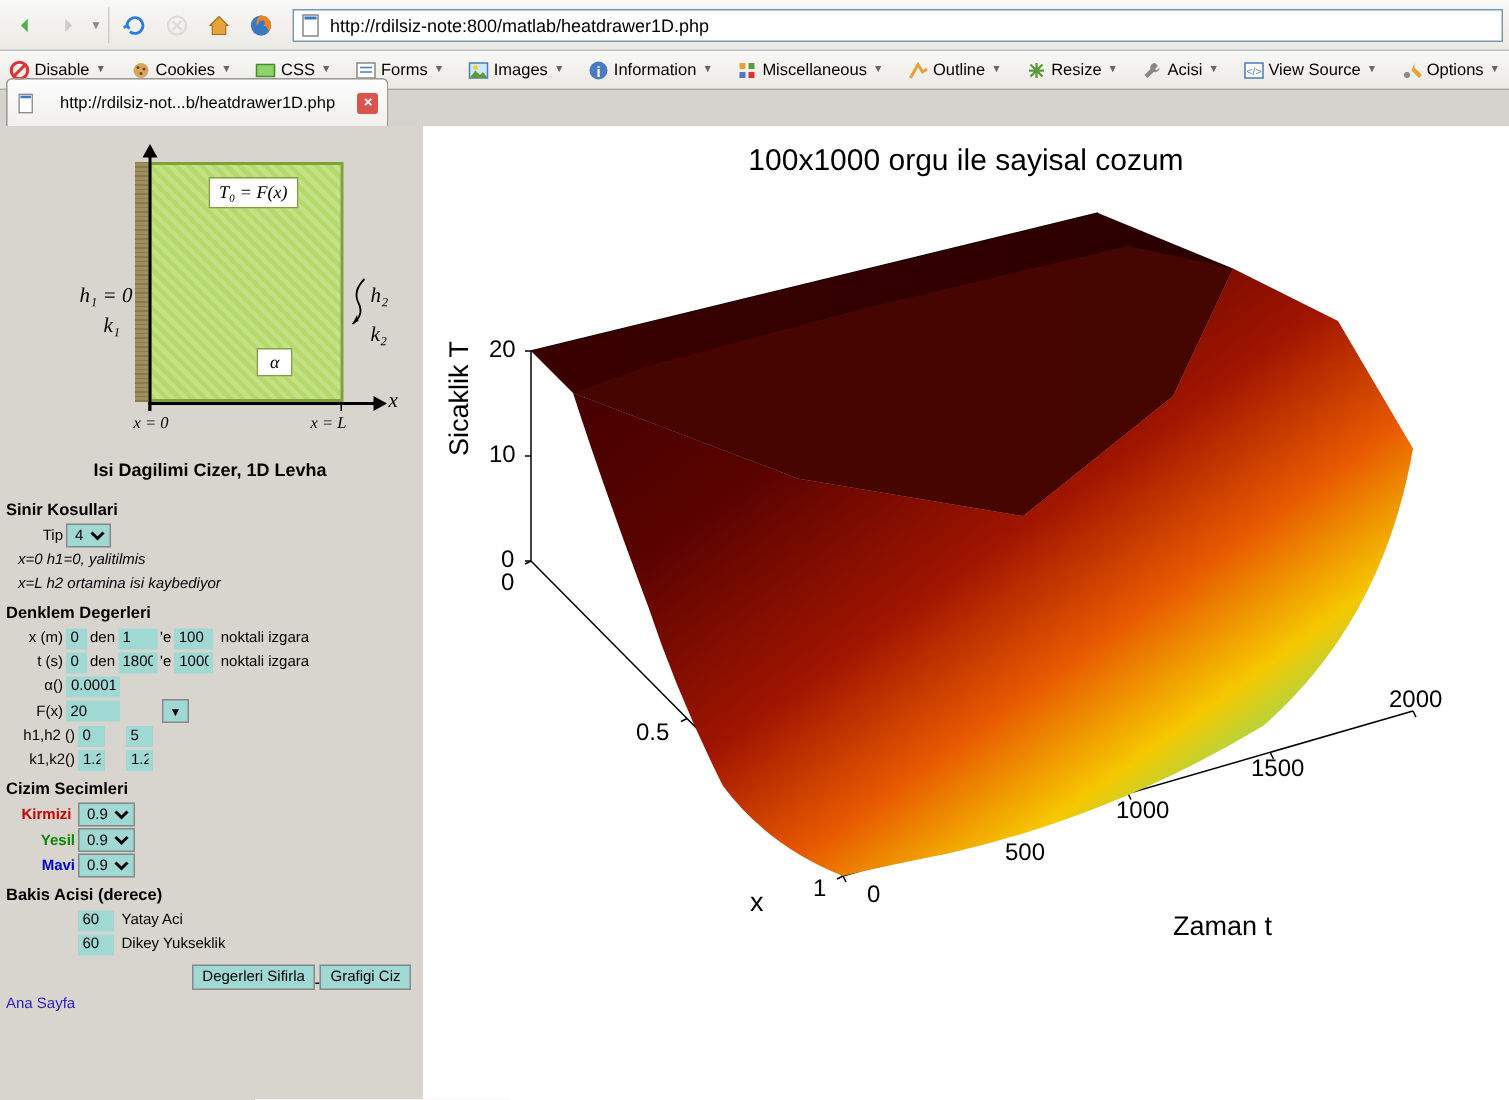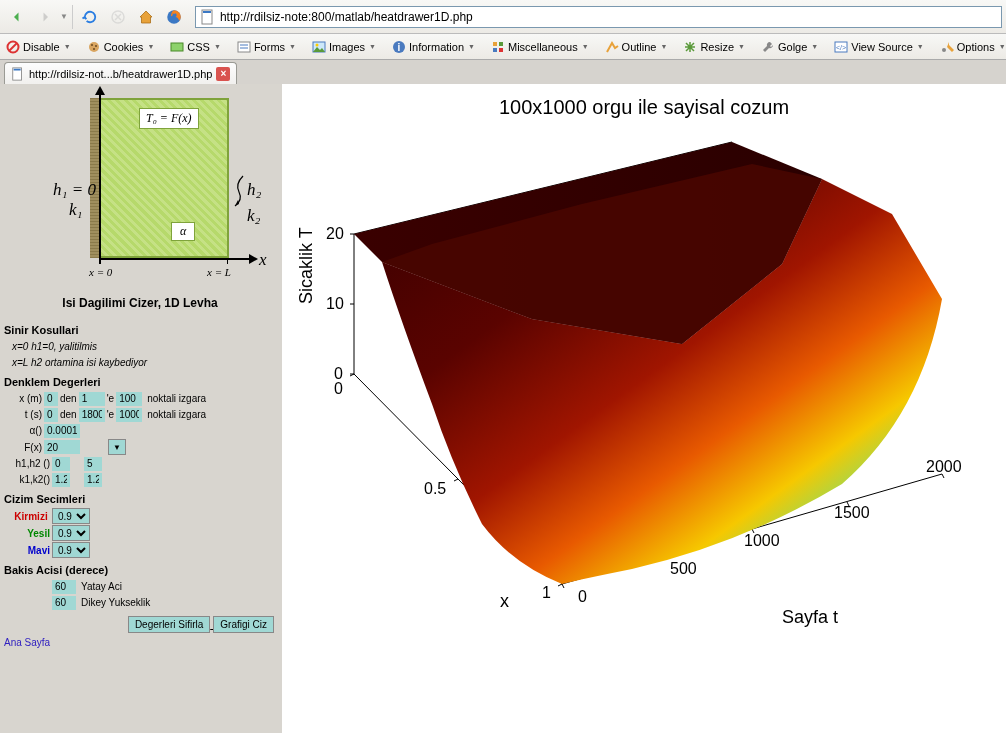--- a/index.html
+++ b/index.html
@@ -15,36 +15,36 @@
 .urlbar input { flex: 1; border: none; outline: none; font-size: 12px; }
 
 
 .dev-toolbar { height: 26px; background: linear-gradient(#f8f8f6, #eceae5); border-bottom: 1px solid #aaa; display: flex; align-items: center; padding: 0 6px; gap: 8px; font-size: 11px; color: #000; }
 .dev-item { display: flex; align-items: center; gap: 3px; white-space: nowrap; }
 .dev-item .arrow { font-size: 7px; color: #666; margin-left: 1px; }
 .dev-sep { width: 1px; height: 18px; background: #ccc; }
 
 
 .tab-bar { height: 24px; background: #d6d3ce; display: flex; align-items: flex-end; padding-left: 4px; }
-.tab { height: 22px; background: linear-gradient(#fdfdfd, #f1f0ee); border: 1px solid #9a9a94; border-bottom: none; border-radius: 4px 4px 0 0; display: flex; align-items: center; padding: 0 6px; gap: 4px; font-size: 11px; }
+.tab { height: 32px; background: linear-gradient(#fdfdfd, #f1f0ee); border: 1px solid #9a9a94; border-bottom: none; border-radius: 4px 4px 0 0; display: flex; align-items: center; padding: 0 6px; gap: 15px; font-size: 11px; }
 .tab-close { width: 14px; height: 14px; background: #d9534f; color: #fff; border-radius: 2px; font-size: 10px; line-height: 13px; text-align: center; cursor: pointer; font-weight: bold; }
 
 
 .content { display: flex; height: calc(733px - 34px - 26px - 24px); background: #d8d5cf; }
 
 
-.left-panel { width: 282px; padding: 6px 4px 4px 2px; font-size: 11px; color: #000; }
+.left-panel { width: 282px; padding: 16px 4px 4px 2px; font-size: 11px; color: #000; }
 .diagram-box { width: 186px; height: 192px; margin: 4px auto 2px; position: relative; }
 .dia-green { position: absolute; left: 52px; top: 4px; width: 130px; height: 160px; background: repeating-linear-gradient(45deg, #b6d96b, #b6d96b 3px, #c5e185 3px, #c5e185 6px); border: 2px solid #7fa33b; }
 .dia-stipple { position: absolute; left: 43px; top: 4px; width: 9px; height: 160px; background: repeating-linear-gradient(#8a7a4a 0 1px, #a08f5e 1px 3px); }
 .dia-axis-y { position: absolute; left: 52px; top: -4px; width: 2px; height: 174px; background: #000; }
 .dia-arrow-y { position: absolute; left: 48px; top: -8px; width: 0; height: 0; border-left: 5px solid transparent; border-right: 5px solid transparent; border-bottom: 9px solid #000; }
 .dia-axis-x { position: absolute; left: 52px; top: 164px; width: 152px; height: 2px; background: #000; }
 .dia-arrow-x { position: absolute; left: 202px; top: 160px; width: 0; height: 0; border-top: 5px solid transparent; border-bottom: 5px solid transparent; border-left: 9px solid #000; }
-.dia-label { position: absolute; font-style: italic; font-family: 'Times New Roman', serif; font-size: 17px; }
+.dia-label { position: absolute; font-style: italic; font-family: 'Times New Roman', serif; font-size: 14px; }
 .dia-box-label { background: #fff; border: 1px solid #7fa33b; padding: 2px 6px; position: absolute; font-style: italic; font-family: 'Times New Roman', serif; font-size: 12px; }
 .dia-tick { position: absolute; width: 1px; height: 6px; background: #000; }
 
 .panel-title { text-align: center; font-weight: bold; font-size: 12px; margin: 10px 0 14px; }
 .section-head { font-weight: bold; font-size: 11px; margin: 6px 0 3px 2px; }
 .row { display: flex; align-items: center; margin: 1px 0 1px 10px; gap: 2px; font-size: 10px; min-height: 15px; }
 .lbl { width: 30px; text-align: right; }
 .lbl-w { min-width: 30px; }
 .val { background: #a0d8d4; border: none; padding: 1px 3px; font-size: 10px; height: 14px; line-height: 12px; min-width: 12px; }
 .sel { background: #a0d8d4; border: 1px solid #888; height: 16px; font-size: 10px; padding: 0 1px; }
@@ -197,21 +197,21 @@
         <path stroke="#5a9a3a" stroke-width="1.5" fill="none" d="M2 7h10M7 2v10M3 3l8 8M11 3l-8 8"></path>
       </svg>
       <span>Resize</span>
       <span class="arrow">▼</span>
     </div>
   <div class="dev-sep"></div>
   <div class="dev-item">
       <svg width="14" height="14">
         <path fill="#888" d="M9 2a3 3 0 0 0-3 4L2 10l2 2 4-4a3 3 0 0 0 4-3l-2 2-1-1 2-2z"></path>
       </svg>
-      <span>Golge</span>
+      <span>Acisi</span>
       <span class="arrow">▼</span>
     </div>
   <div class="dev-sep"></div>
   <div class="dev-item">
       <svg width="14" height="14">
         <rect x="1" y="2" width="12" height="10" fill="#fff" stroke="#4a7abf"></rect>
         <text x="7" y="10" text-anchor="middle" fill="#4a7abf" font-size="7">&lt;/&gt;</text>
       </svg>
       <span>View Source</span>
       <span class="arrow">▼</span>
@@ -260,20 +260,24 @@
           <path d="M2 32 l4 -2 l-1 -4 z" fill="#000"></path>
         </svg>
       <div class="dia-label" style="left:212px;top:156px">x</div>
       <div class="dia-label" style="left:42px;top:172px;font-size:11px">x = 0</div>
       <div class="dia-label" style="left:160px;top:172px;font-size:11px">x = L</div>
     </div>
 
     <div class="panel-title">Isi Dagilimi Cizer, 1D Levha</div>
 
     <div class="section-head">Sinir Kosullari</div>
+    <div class="row">
+      <span class="lbl">Tip</span>
+      <select class="sel"><option>4</option></select>
+    </div>
     <div class="row" style="font-style:italic;font-size:10px">
         <span>x=0  h1=0, yalitilmis</span>
       </div>
     <div class="row" style="font-style:italic;font-size:10px">
         <span>x=L  h2 ortamina isi kaybediyor</span>
       </div>
 
     <div class="section-head">Denklem Degerleri</div>
     <div class="row">
       <span class="lbl">x (m)</span>
@@ -406,21 +410,21 @@
                Q640,330 560,400 Q460,460 350,485 Q300,495 280,500
                Q230,480 200,440 Q170,380 150,320 Q120,240 100,178 Z" fill="url(#surfGradR)"></path>
 
       <path d="M100,178 L250,235 L400,260 L500,180 L540,95 L470,80 L300,120 L150,160 Z" fill="#4a0600" opacity="0.85"></path>
 
       <path d="M72,150 L100,178 L150,320 L200,440 L280,500 L260,510 L72,296 Z" fill="#320000" opacity="0"></path>
     </svg>
 
     <div class="axis-label-z">Sicaklik T</div>
     <div class="axis-label-x">x</div>
-    <div class="axis-label-t">Sayfa t</div>
+    <div class="axis-label-t">Zaman t</div>
 
     <div class="tick-label" style="left:44px;top:141px">20</div>
     <div class="tick-label" style="left:44px;top:211px">10</div>
     <div class="tick-label" style="left:52px;top:281px">0</div>
 
     <div class="tick-label" style="left:52px;top:296px">0</div>
     <div class="tick-label" style="left:142px;top:396px">0.5</div>
     <div class="tick-label" style="left:260px;top:500px">1</div>
 
     <div class="tick-label" style="left:296px;top:504px">0</div>

